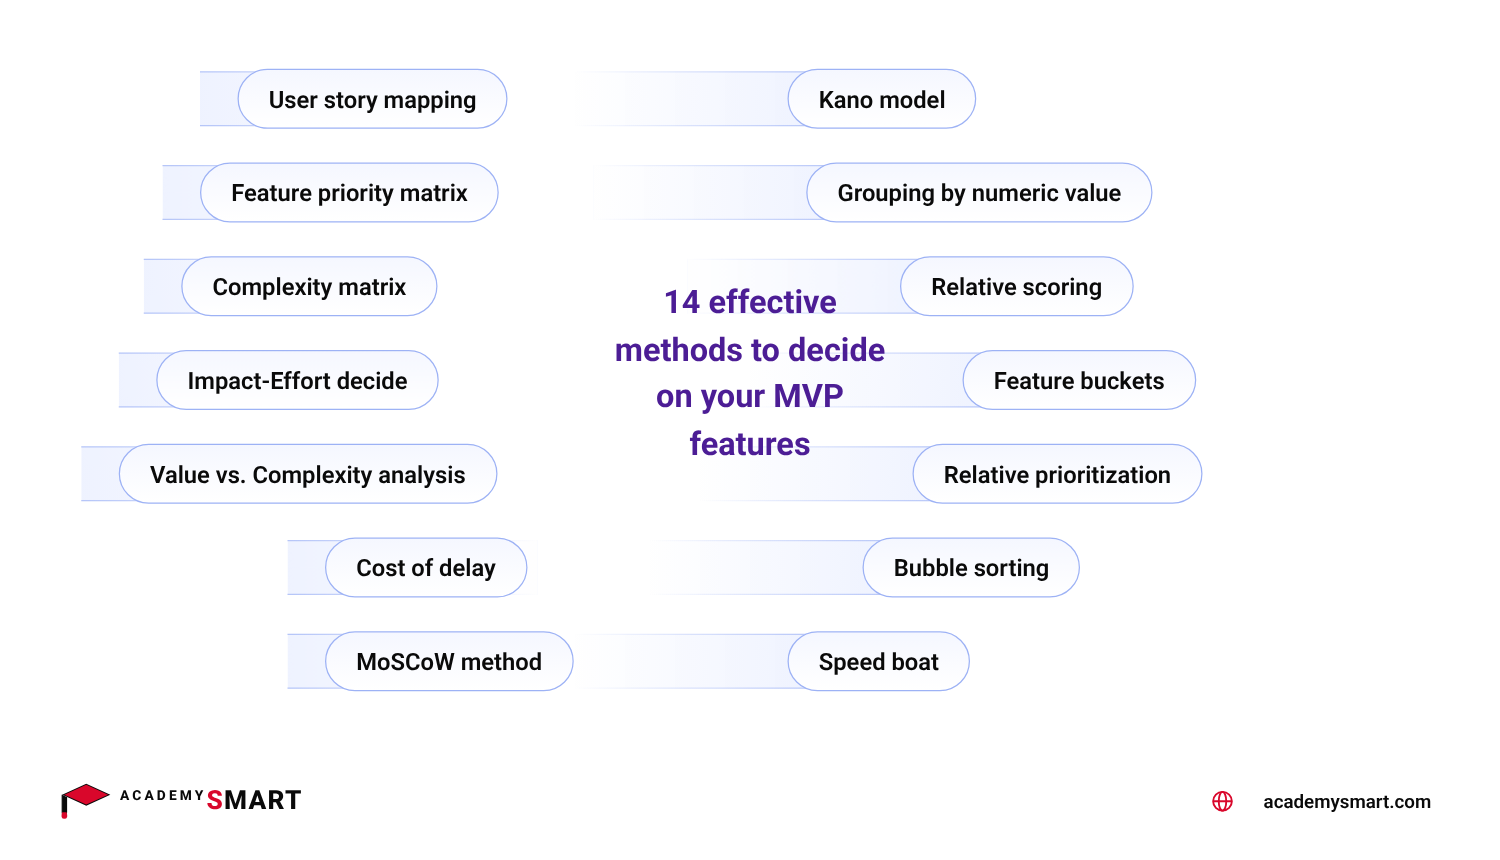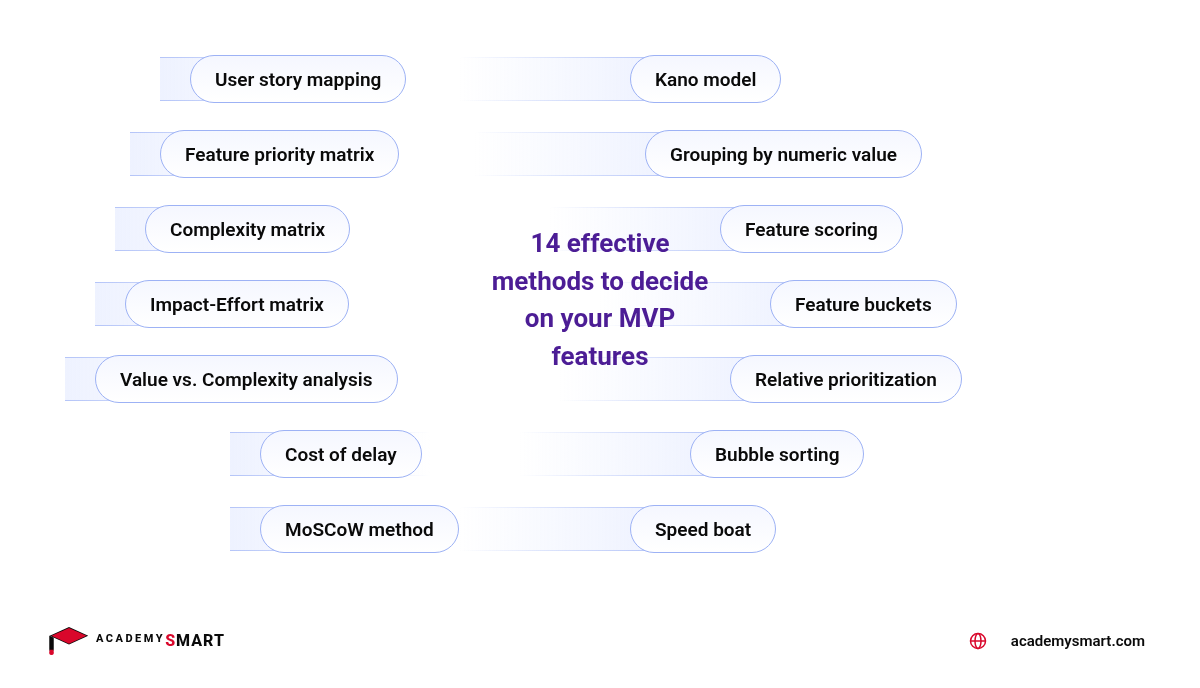--- a/index.html
+++ b/index.html
@@ -132,21 +132,21 @@
     }
     
     .logo-academy {
       font-size: 11px;
       font-weight: 800;
       letter-spacing: 2.5px;
       color: #0a0a0a;
     }
     
     .logo-smart {
-      font-size: 16px;
+      font-size: 21px;
       font-weight: 800;
       letter-spacing: 1px;
       color: #0a0a0a;
     }
     
     .logo-smart .s-red {
       color: #d9072b;
     }
     
     .website {
@@ -178,21 +178,21 @@
   <div class="pill-wrap left-side left-1">
     <div class="trail"></div>
     <div class="pill">Feature priority matrix</div>
   </div>
   <div class="pill-wrap left-side left-2">
     <div class="trail"></div>
     <div class="pill">Complexity matrix</div>
   </div>
   <div class="pill-wrap left-side left-3">
     <div class="trail"></div>
-    <div class="pill">Impact-Effort matrix</div>
+    <div class="pill">Impact-Effort decide</div>
   </div>
   <div class="pill-wrap left-side left-4">
     <div class="trail"></div>
     <div class="pill">Value vs. Complexity analysis</div>
   </div>
   <div class="pill-wrap left-side left-5">
     <div class="trail"></div>
     <div class="pill">Cost of delay</div>
   </div>
   <div class="pill-wrap left-side left-6">
@@ -203,21 +203,21 @@
   <div class="pill-wrap right-side right-0">
     <div class="trail"></div>
     <div class="pill">Kano model</div>
   </div>
   <div class="pill-wrap right-side right-1">
     <div class="trail"></div>
     <div class="pill">Grouping by numeric value</div>
   </div>
   <div class="pill-wrap right-side right-2">
     <div class="trail"></div>
-    <div class="pill">Feature scoring</div>
+    <div class="pill">Relative scoring</div>
   </div>
   <div class="pill-wrap right-side right-3">
     <div class="trail"></div>
     <div class="pill">Feature buckets</div>
   </div>
   <div class="pill-wrap right-side right-4">
     <div class="trail"></div>
     <div class="pill">Relative prioritization</div>
   </div>
   <div class="pill-wrap right-side right-5">

